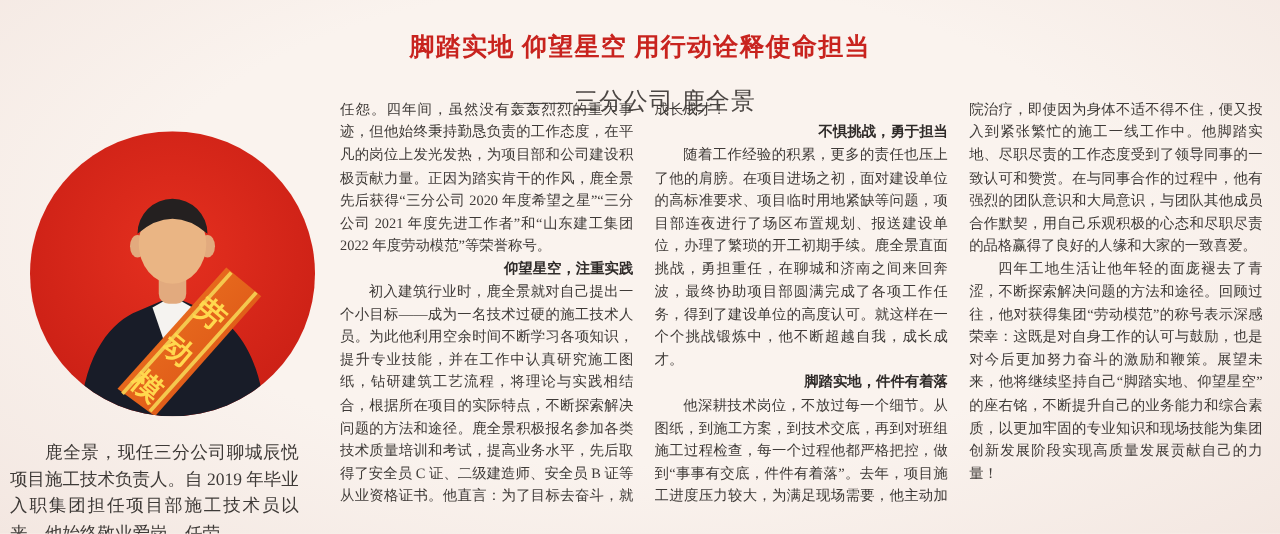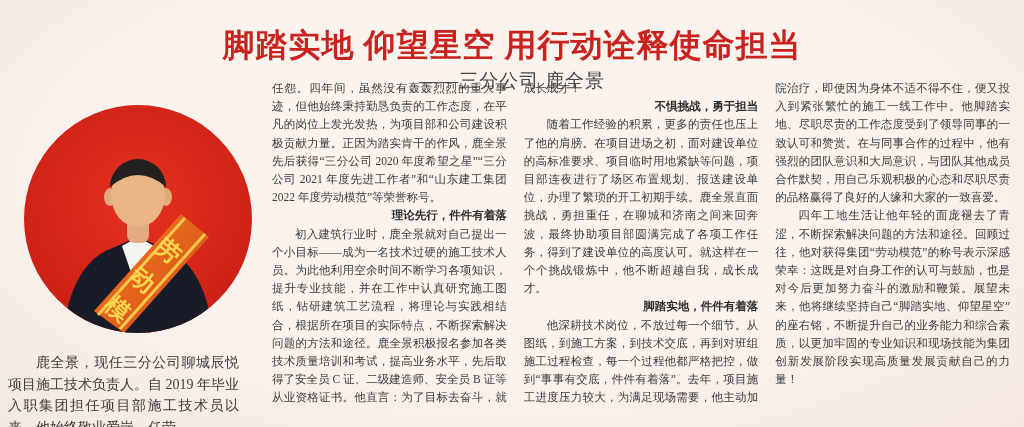--- a/index.html
+++ b/index.html
@@ -24,21 +24,21 @@
     font-family:"Liberation Serif","DejaVu Serif",serif;
     background:var(--background);
   }
   .page{
     position:relative;width:1024px;height:427px;
     background:radial-gradient(ellipse at 50% 42%, #faf3ee 55%, #f3e7e1 100%);
   }
   .title{
     position:absolute;left:0;top:24px;width:1024px;
     text-align:center;
-    font-size:32px;font-weight:700;letter-spacing:1px;
+    font-size:20px;font-weight:700;letter-spacing:1px;
     color:var(--title-red);
     white-space:pre;
   }
   .byline{
     position:absolute;left:0;top:68px;width:1024px;
     text-align:center;font-size:19px;color:var(--byline-text);
     letter-spacing:1px;
   }
   .photo-wrap{
     position:absolute;left:24px;top:105px;width:228px;height:228px;
@@ -117,21 +117,21 @@
         <text x="0" y="0" transform="translate(92,206) rotate(40)" font-size="24" font-weight="700" fill="#ffd84e" text-anchor="middle" dominant-baseline="middle">模</text>
       </g>
     </svg>
   </div>
 
   <div class="caption">鹿全景，现任三分公司聊城辰悦项目施工技术负责人。自 2019 年毕业入职集团担任项目部施工技术员以来，他始终敬业爱岗，任劳</div>
 
   <div class="columns" id="columns-root">
       <div class="text-col">
         <p class="body">任怨。四年间，虽然没有轰轰烈烈的重大事迹，但他始终秉持勤恳负责的工作态度，在平凡的岗位上发光发热，为项目部和公司建设积极贡献力量。正因为踏实肯干的作风，鹿全景先后获得“三分公司 2020 年度希望之星”“三分公司 2021 年度先进工作者”和“山东建工集团 2022 年度劳动模范”等荣誉称号。</p>
-        <p class="heading indent">理论先行，件件有着落</p>
+        <p class="heading indent">仰望星空，注重实践</p>
         <p class="body indent">初入建筑行业时，鹿全景就对自己提出一个小目标——成为一名技术过硬的施工技术人员。为此他利用空余时间不断学习各项知识，提升专业技能，并在工作中认真研究施工图纸，钻研建筑工艺流程，将理论与实践相结合，根据所在项目的实际特点，不断探索解决问题的方法和途径。鹿全景积极报名参加各类技术质量培训和考试，提高业务水平，先后取得了安全员 C 证、二级建造师、安全员 B 证等从业资格证书。他直言：为了目标去奋斗，就是最</p>
       </div>
       <div class="text-col">
         <p class="body">成长成才！</p>
         <p class="heading indent">不惧挑战，勇于担当</p>
         <p class="body indent">随着工作经验的积累，更多的责任也压上了他的肩膀。在项目进场之初，面对建设单位的高标准要求、项目临时用地紧缺等问题，项目部连夜进行了场区布置规划、报送建设单位，办理了繁琐的开工初期手续。鹿全景直面挑战，勇担重任，在聊城和济南之间来回奔波，最终协助项目部圆满完成了各项工作任务，得到了建设单位的高度认可。就这样在一个个挑战锻炼中，他不断超越自我，成长成才。</p>
         <p class="heading indent">脚踏实地，件件有着落</p>
         <p class="body indent">他深耕技术岗位，不放过每一个细节。从图纸，到施工方案，到技术交底，再到对班组施工过程检查，每一个过程他都严格把控，做到“事事有交底，件件有着落”。去年，项目施工进度压力较大，为满足现场需要，他主动加班，几乎无休。即使因为身体不适不得不住</p>
       </div>
       <div class="text-col">

